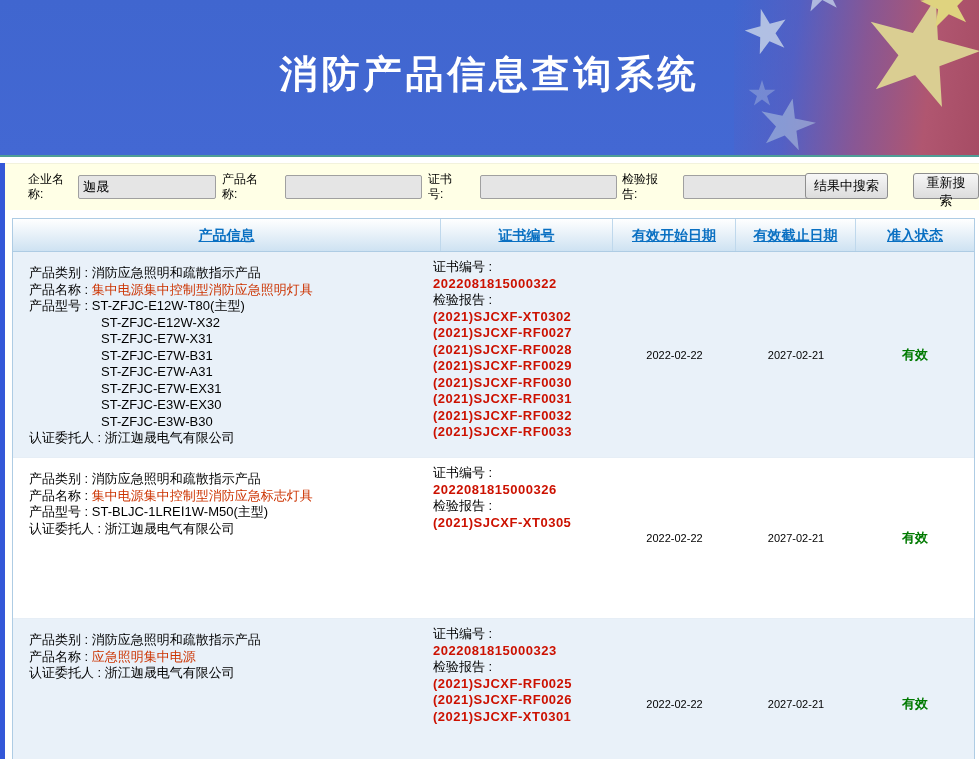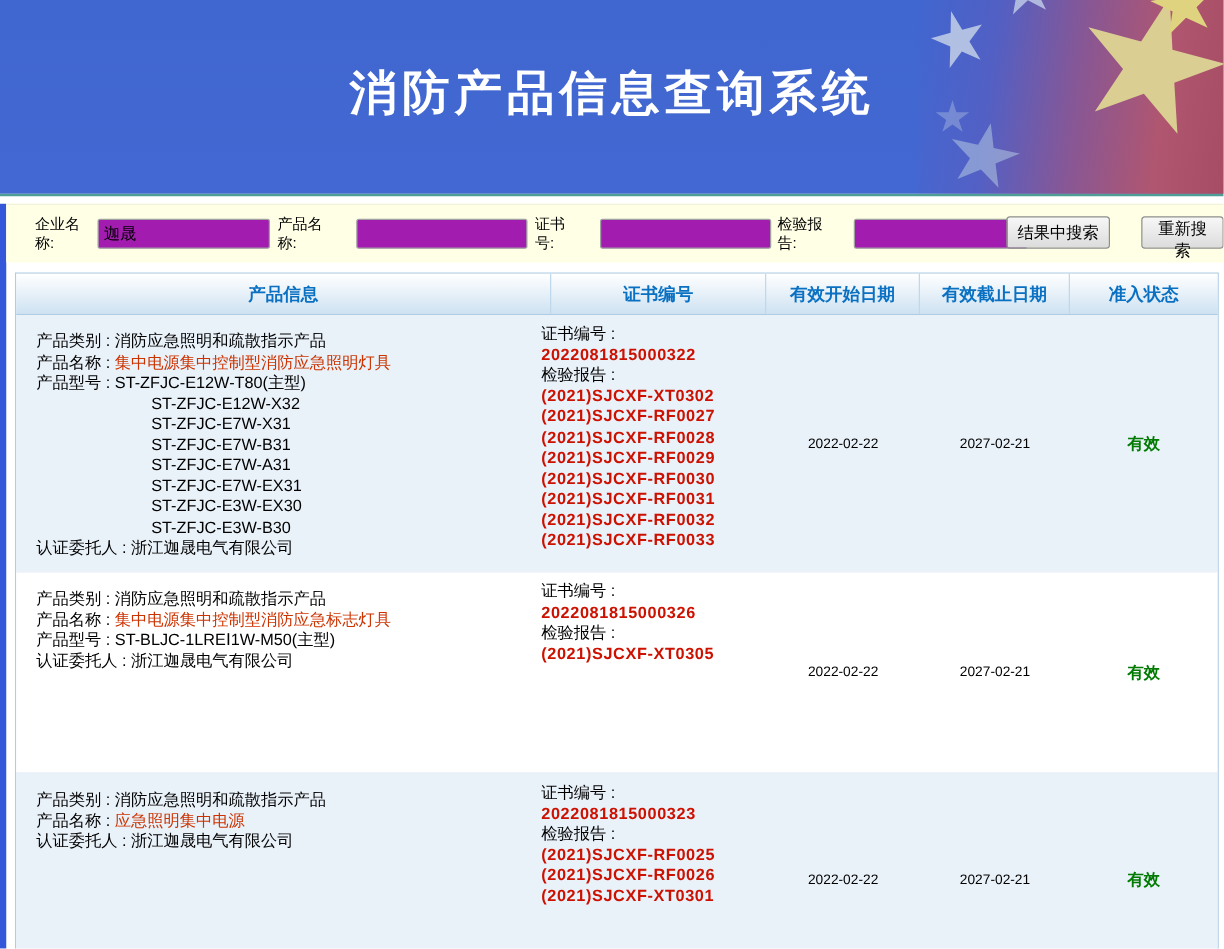--- a/index.html
+++ b/index.html
@@ -28,48 +28,48 @@
   
   #left-border { position:absolute; left:0; top:163px; width:5px; height:596px; background:#3357D8; }
 
   
   #searchbar { position:absolute; left:5px; top:163px; width:974px; height:47px;
     background:#FFFFE6; border-top:1px solid #F2F2DC; }
   .sf-label { position:absolute; top:8px; font-size:12px; line-height:15px; color:#000; }
   .lw { width:44px; } .ln { width:30px; }
   .l1 { left:23px; } .l2 { left:217px; } .l3 { left:423px; } .l4 { left:617px; }
   .sf-input { position:absolute; top:11px; height:24px; border:1px solid #A0A0A0;
-    border-radius:2px; font-size:13px; padding:0 4px; background:#a21caf;
+    border-radius:2px; font-size:13px; padding:0 4px; background:#e5e5e5;
     font-family:"Liberation Sans", sans-serif; }
   .i1 { left:73px; width:138px; } .i2 { left:280px; width:137px; }
   .i3 { left:475px; width:137px; } .i4 { left:678px; width:139px; }
   .sbtn { position:absolute; top:9px; height:26px; padding:0 8px; font-size:13px;
     color:#000; border:1px solid #8E8E8E; border-radius:3px;
     background:linear-gradient(180deg,#F7F7F7,#DCDCDC);
     font-family:"Liberation Sans", sans-serif; cursor:pointer; }
   .b1 { left:800px; } .b2 { left:908px; }
 
   
   #table { position:absolute; left:12px; top:218px; width:963px; border:1px solid #AECCE4; background:#fff; }
   #thead { display:flex; height:33px; background:linear-gradient(180deg,#FFFFFF 0%,#CEE2F2 100%);
     border-bottom:1px solid #AECCE4; }
   .th { line-height:33px; text-align:center; color:#0A70C2; font-weight:bold; font-size:14px;
-    border-right:1px solid #BFD8EC; }
+    border-right:1px solid #BFD8EC;text-decoration:underline; }
   .th:last-child { border-right:none; }
   .th1 { width:428px; } .th2 { width:172px; } .th3 { width:123px; } .th4 { width:120px; } .th5 { flex:1; }
 
   .row { position:relative; border-top:1px solid #E6EEF6; }
   .row:first-child { border-top:none; }
   .row-blue { background:#E9F1F9; } .row-white { background:#FFFFFF; }
   .row-0 { height:205px; } .row-1 { height:161px; } .row-2 { height:170px; }
 
   .pinfo { position:absolute; left:16px; top:13px; font-size:13px; line-height:16.5px; color:#000; }
   .pcolon { white-space:pre; }
   .red-name { color:#CC3300; }
-  .model-cont { margin-left:92px; }
+  .model-cont { margin-left:72px; }
 
   .cert { position:absolute; left:420px; top:7px; font-size:13px; line-height:16.5px; }
   .cert-label { color:#000; }
   .cert-val { color:#CC1100; font-weight:bold; letter-spacing:0.5px; }
 
   .datecell { position:absolute; top:0; bottom:0; display:flex; align-items:center;
     justify-content:center; font-size:11px; color:#000; }
   .sdate { left:600px; width:123px; }
   .edate { left:723px; width:120px; }
   .status { left:843px; width:118px; color:#007A00; font-weight:bold; font-size:13px; }

